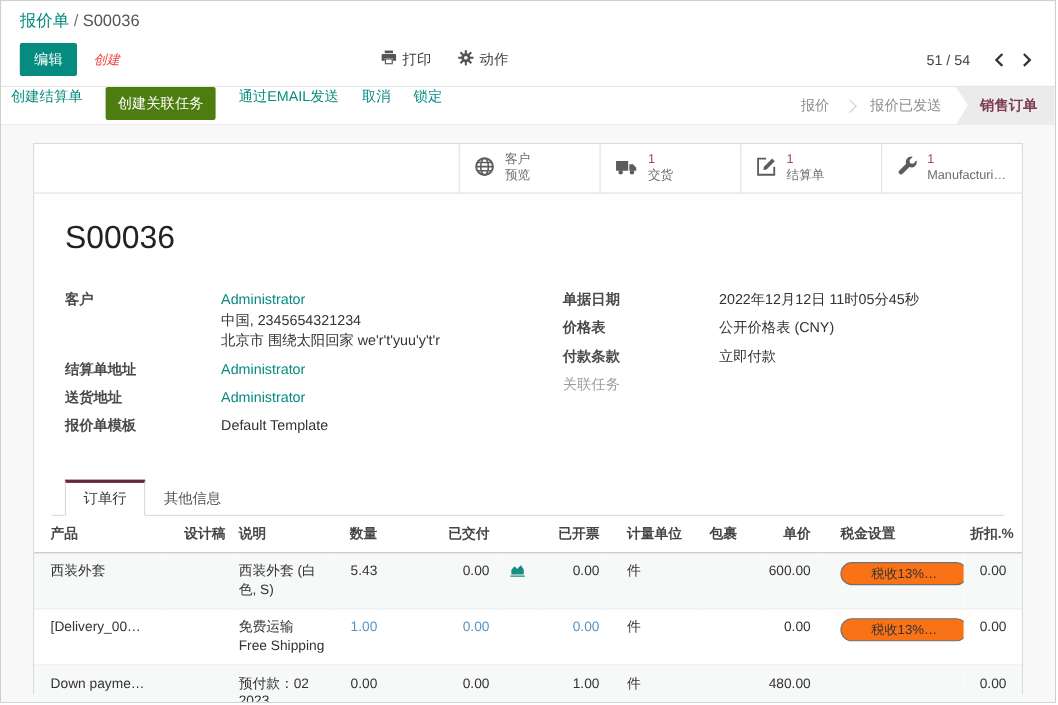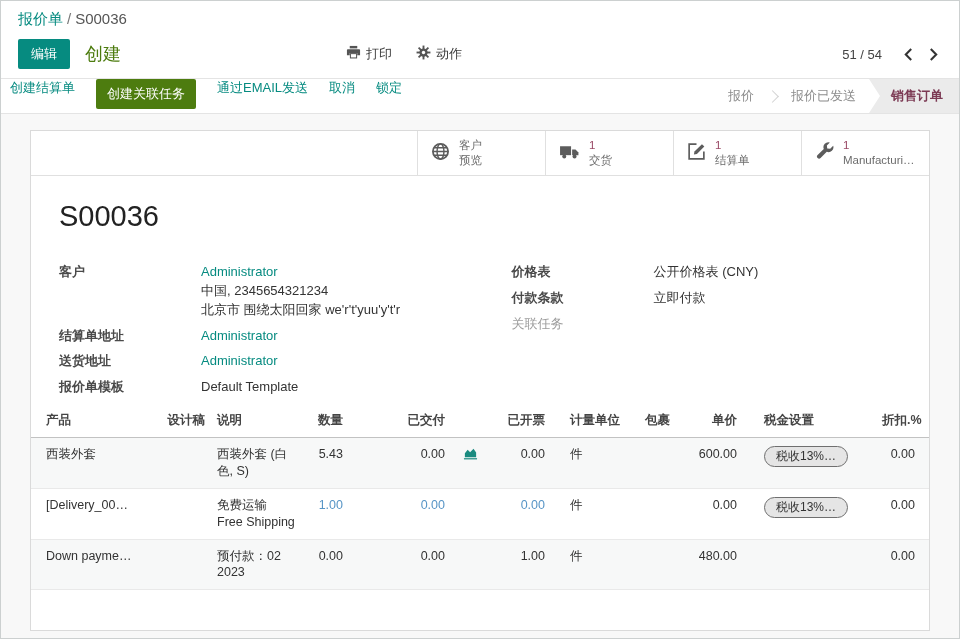--- a/index.html
+++ b/index.html
@@ -7,21 +7,21 @@
   .screen { width:960px; height:639px; border:1px solid #ccd0d0; background:#fff; overflow:hidden; font-size:13px; color:#333; }
 
   
   .crumb-row { padding:9px 17px 3px; font-size:15px; }
   .crumb-link { color:#068b80; cursor:pointer; }
   .crumb-sep { color:#777; margin:0 4px; }
   .crumb-current { color:#555; }
 
   .btn-row { display:flex; align-items:center; padding:7px 17px 9px; position:relative; }
   .btn-primary { background:#068b80; color:#fff; border:none; padding:6px 13px; font-size:13px; border-radius:2px; cursor:pointer; font-family:inherit; }
-  .btn-link { color:#4d7c0f; margin-left:15px; cursor:pointer; font-size:18px; }
+  .btn-link { color:#ef4444; margin-left:15px; cursor:pointer; font-size:12px;font-style:italic; }
   .center-actions { position:absolute; left:345px; display:flex; gap:24px; }
   .tool-btn { display:flex; align-items:center; gap:5px; color:#3d3d3d; cursor:pointer; }
   .tool-btn svg { color:#555; }
   .pager { margin-left:auto; display:flex; align-items:center; gap:8px; color:#444; }
   .pager-count { margin-right:10px; font-size:13px; }
   .pager-arrow { cursor:pointer; color:#333; padding:2px 4px; display:flex; align-items:center; }
 
   
   .statusbar { display:flex; align-items:stretch; height:36px; border-top:1px solid #e4e4e4; border-bottom:1px solid #e4e4e4; background:#fff; }
   .sb-left { display:flex; align-items:flex-start; gap:21px; padding-left:9px; }
@@ -63,21 +63,21 @@
   
   table.lines { width:100%; border-collapse:collapse; table-layout:fixed; font-size:12.5px; }
   .lines th { font-weight:bold; color:#454545; text-align:left; padding:8px 6px; border-bottom:1px solid #c2c2c2; white-space:nowrap; overflow:hidden; }
   .lines td { padding:8px 6px; border-bottom:1px solid #e9e9e9; vertical-align:top; line-height:1.35; overflow:hidden; }
   .lines .first { padding-left:15px; }
   .lines .num { text-align:right; }
   .lines tr.striped td { background:#f7f8f8; }
   .lines .blue { color:#5795c6; }
   .cell-pre { white-space:pre-line; }
   .trunc { white-space:nowrap; overflow:hidden; }
-  .tax-pill { display:inline-block; border:1px solid #6f6f6f; border-radius:11px; padding:1px 11px 2px; font-size:12px; color:#333; background:#e5e5e5; white-space:nowrap; }
+  .tax-pill { display:inline-block; border:1px solid #6f6f6f; border-radius:11px; padding:1px 27px 2px; font-size:12px; color:#333; background:#f97316; white-space:nowrap; }
   .chart-icon-cell { text-align:center; }
   .chart-icon-cell svg { color:#1a8b80; }
 </style>
 </head>
 <body>
 
 <div class="screen">
 
   <div class="crumb-row">
     <span class="crumb-link">报价单</span><span class="crumb-sep">/</span><span class="crumb-current">S00036</span>
@@ -200,34 +200,42 @@
               <span class="fvalue"><span class="link">Administrator</span></span>
             </div>
             <div class="frow">
               <span class="flabel">报价单模板</span>
               <span class="fvalue">Default Template</span>
             </div>
           </div>
 
           <div class="fcol-right">
             <div class="frow">
+              <span class="flabel">单据日期</span>
+              <span class="fvalue">2022年12月12日 11时05分45秒</span>
+            </div>
+            <div class="frow">
               <span class="flabel">价格表</span>
               <span class="fvalue">公开价格表 (CNY)</span>
             </div>
             <div class="frow">
               <span class="flabel">付款条款</span>
               <span class="fvalue">立即付款</span>
             </div>
             <div class="frow">
               <span class="flabel muted">关联任务</span>
               <span class="fvalue"></span>
             </div>
           </div>
         </div>
 
+        <div class="tabs">
+          <span class="tab active">订单行</span>
+          <span class="tab">其他信息</span>
+        </div>
       </div>
 
       <table class="lines">
         <colgroup>
           <col style="width:120px">
             <col style="width:60px">
             <col style="width:90px">
             <col style="width:48px">
           <col style="width:102px">
             <col style="width:38px">

